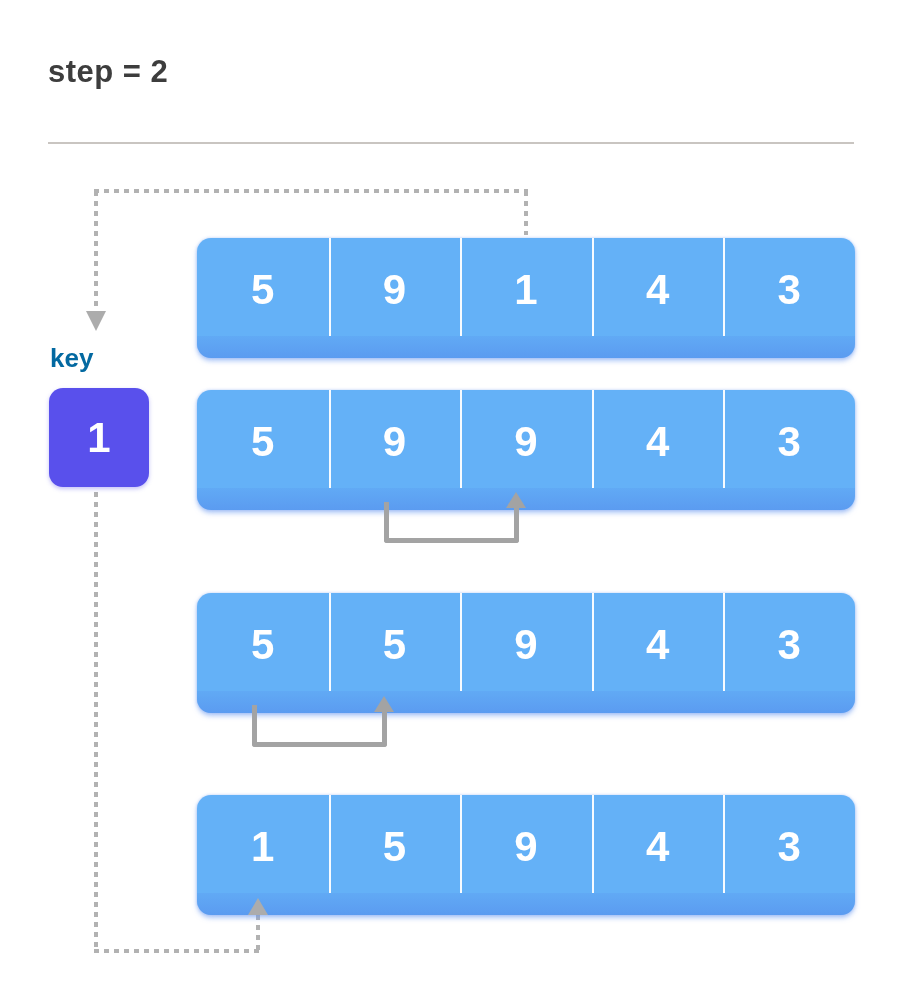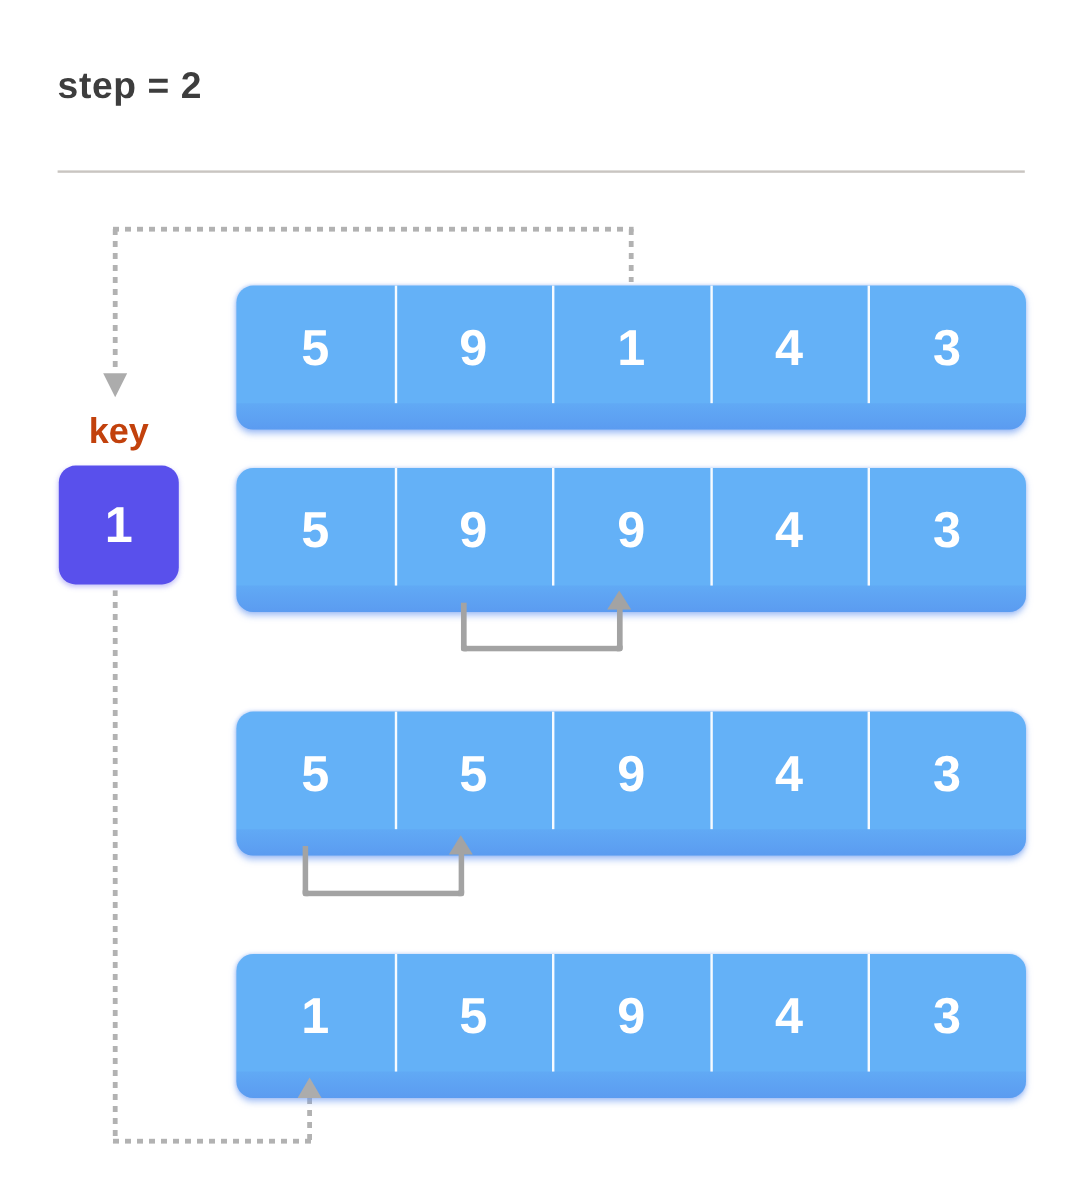--- a/index.html
+++ b/index.html
@@ -23,22 +23,22 @@
   .dot-v {
     position:absolute; width:4px;
     background:repeating-linear-gradient(180deg,#b2b2b2 0 5px,transparent 5px 10px);
   }
   .tri { position:absolute; width:0; height:0; z-index:3; }
   .tri-down { border-left:10px solid transparent; border-right:10px solid transparent; border-top:20px solid #acacac; }
   .tri-up-dot { border-left:10px solid transparent; border-right:10px solid transparent; border-bottom:17px solid #acacac; }
   .tri-up-solid { border-left:10px solid transparent; border-right:10px solid transparent; border-bottom:16px solid #a3a3a3; }
   
   .key-label {
-    position:absolute; left:50px; top:343px; width:98px; text-align:center;
-    font-size:30px; font-weight:bold; color:#c2410c;
+    position:absolute; left:50px; top:343px; width:98px; text-align:left;
+    font-size:26px; font-weight:bold; color:#0369a1;
   }
   .key-box {
     position:absolute; left:49px; top:388px; width:100px; height:99px;
     background:#5950ec; border-radius:14px;
     display:flex; align-items:center; justify-content:center;
     color:#ffffff; font-size:42px; font-weight:bold;
     box-shadow:0 2px 4px rgba(90,80,236,0.35);
     z-index:2;
   }
   

